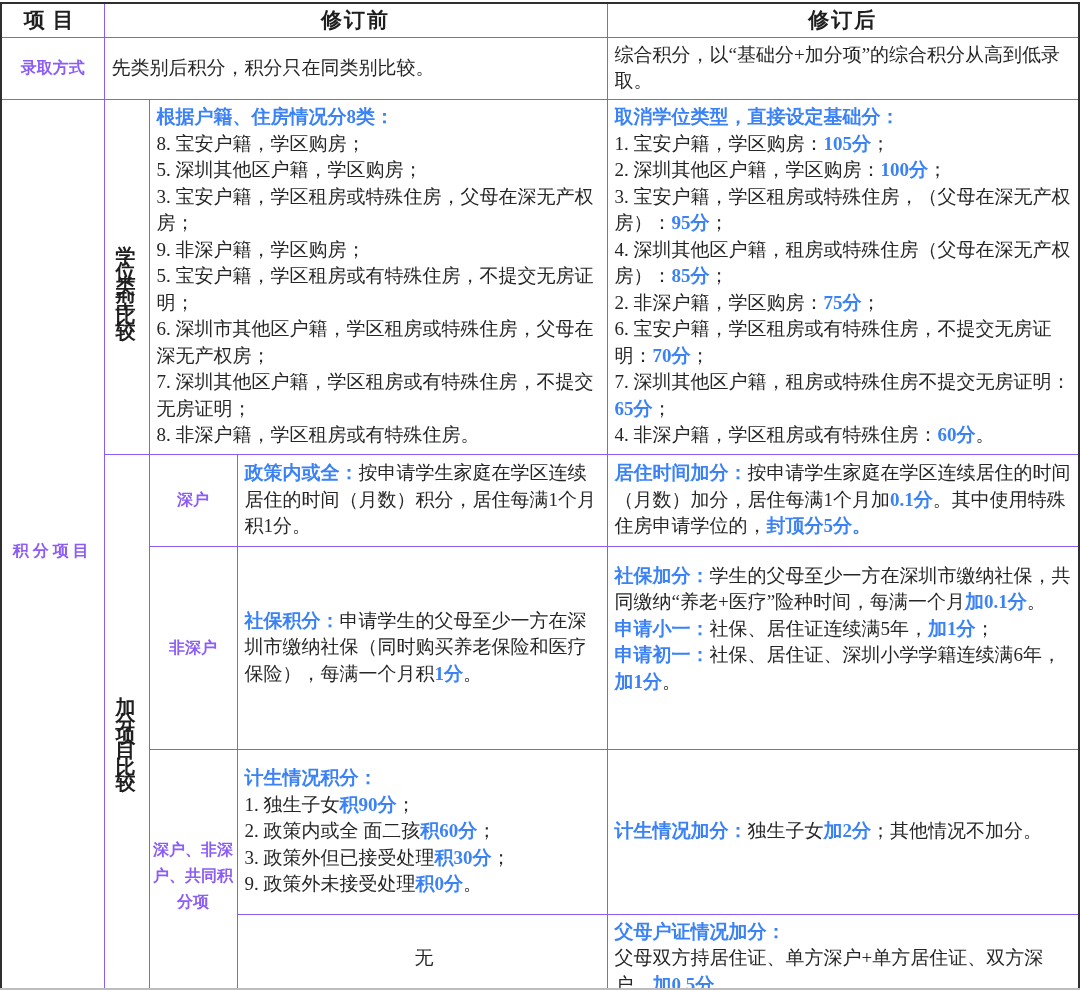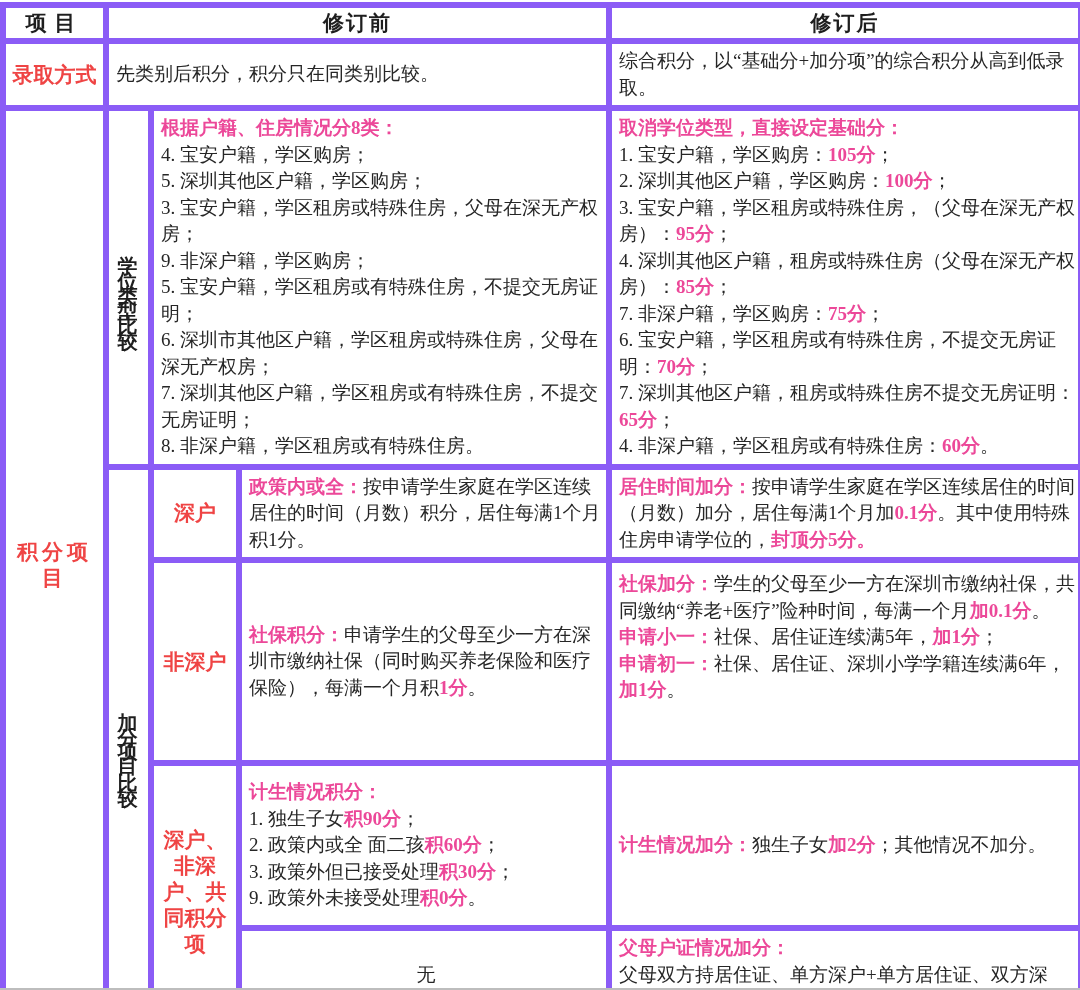--- a/index.html
+++ b/index.html
@@ -5,51 +5,51 @@
   html,body{margin:0;padding:0;}
   body{
     width:1080px;height:990px;background:#ffffff;overflow:hidden;
     font-family:"Liberation Serif","DejaVu Serif",serif;color:#262626;
   }
   .page{position:relative;width:1080px;height:990px;background:#fdfdfd;}
   table.cmp{
     border-collapse:collapse;table-layout:fixed;width:1078px;
     margin:2px 0 0 0;border:2px solid #2f2f2f;background:#ffffff;
   }
-  .cmp th,.cmp td{border:6px solid #8b5cf6;overflow:hidden;}
+  .cmp th,.cmp td{border:1px solid #8b5cf6;overflow:hidden;}
   .c1{width:103px;} .c2{width:45px;} .c3{width:88px;} .c4{width:370px;} .c5{width:472px;}
   tr.h-header{height:34px;}
   tr.h-admission{height:52px;}
   tr.h-degree{height:355px;}
   tr.h-resident{height:92px;}
   tr.h-nonres{height:203px;}
   tr.h-birth{height:165px;}
   tr.h-permit{height:82px;}
   .head-cell{
     font-size:21px;font-weight:bold;text-align:center;vertical-align:middle;
     letter-spacing:2px;color:#1e1e1e;
   }
   .head-item{letter-spacing:8px;}
   .rowlabel{
-    font-size:21px;font-weight:bold;vertical-align:middle;
-    color:#ef4444;padding:0 2px;line-height:26px;
+    font-size:16px;font-weight:bold;vertical-align:middle;
+    color:#8b5cf6;padding:0 2px;line-height:26px;
   }
   .grouplabel{letter-spacing:4px;}
   .vcell{text-align:center;vertical-align:middle;}
   .vert{
     display:inline-block;writing-mode:vertical-lr;text-orientation:upright;
     font-size:20px;font-weight:bold;letter-spacing:15px;color:#1e1e1e;
   }
   .content{
     font-size:19px;line-height:26.5px;text-align:left;vertical-align:middle;
     padding:4px 3px 4px 7px;color:#262626;
   }
-  .content.top{vertical-align:top;padding-top:8px;}
+  .content.top{vertical-align:top;padding-top:16px;}
   .content.center{text-align:center;}
-  .b{font-weight:bold;color:#ec4899;}
+  .b{font-weight:bold;color:#3b82f6;}
   .scan-edge{
     position:absolute;left:0;bottom:0;width:1080px;height:4px;background:#bdbdbd;
   }
 </style>
 </head>
 <body>
 
 <div class="page">
   <table class="cmp">
     <colgroup>
@@ -76,36 +76,36 @@
           </td>
       </tr>
 
       <tr class="h-degree">
         <th class="rowlabel grouplabel" rowspan="5">积分项目</th>
         <th class="vcell">
           <span class="vert">学位类型比较</span>
         </th>
         <td class="content" colspan="2">
             <div><span class="b">根据户籍、住房情况分8类：</span></div>
-            <div><span>4. 宝安户籍，学区购房；</span></div>
+            <div><span>8. 宝安户籍，学区购房；</span></div>
             <div><span>5. 深圳其他区户籍，学区购房；</span></div>
             <div><span>3. 宝安户籍，学区租房或特殊住房，父母在深无产权房；</span></div>
             <div><span>9. 非深户籍，学区购房；</span></div>
             <div><span>5. 宝安户籍，学区租房或有特殊住房，不提交无房证明；</span></div>
             <div><span>6. 深圳市其他区户籍，学区租房或特殊住房，父母在深无产权房；</span></div>
             <div><span>7. 深圳其他区户籍，学区租房或有特殊住房，不提交无房证明；</span></div>
             <div><span>8. 非深户籍，学区租房或有特殊住房。</span></div>
           </td>
         <td class="content">
             <div><span class="b">取消学位类型，直接设定基础分：</span></div>
             <div><span>1. 宝安户籍，学区购房：</span><span class="b">105分</span><span>；</span></div>
             <div><span>2. 深圳其他区户籍，学区购房：</span><span class="b">100分</span><span>；</span></div>
             <div><span>3. 宝安户籍，学区租房或特殊住房，（父母在深无产权房）：</span><span class="b">95分</span><span>；</span></div>
             <div><span>4. 深圳其他区户籍，租房或特殊住房（父母在深无产权房）：</span><span class="b">85分</span><span>；</span></div>
-            <div><span>7.  非深户籍，学区购房：</span><span class="b">75分</span><span>；</span></div>
+            <div><span>2.  非深户籍，学区购房：</span><span class="b">75分</span><span>；</span></div>
             <div><span>6. 宝安户籍，学区租房或有特殊住房，不提交无房证明：</span><span class="b">70分</span><span>；</span></div>
             <div><span>7. 深圳其他区户籍，租房或特殊住房不提交无房证明：</span><span class="b">65分</span><span>；</span></div>
             <div><span>4. 非深户籍，学区租房或有特殊住房：</span><span class="b">60分</span><span>。</span></div>
           </td>
       </tr>
 
       <tr class="h-resident">
         <th class="vcell" rowspan="4">
           <span class="vert">加分项目比较</span>
         </th>

